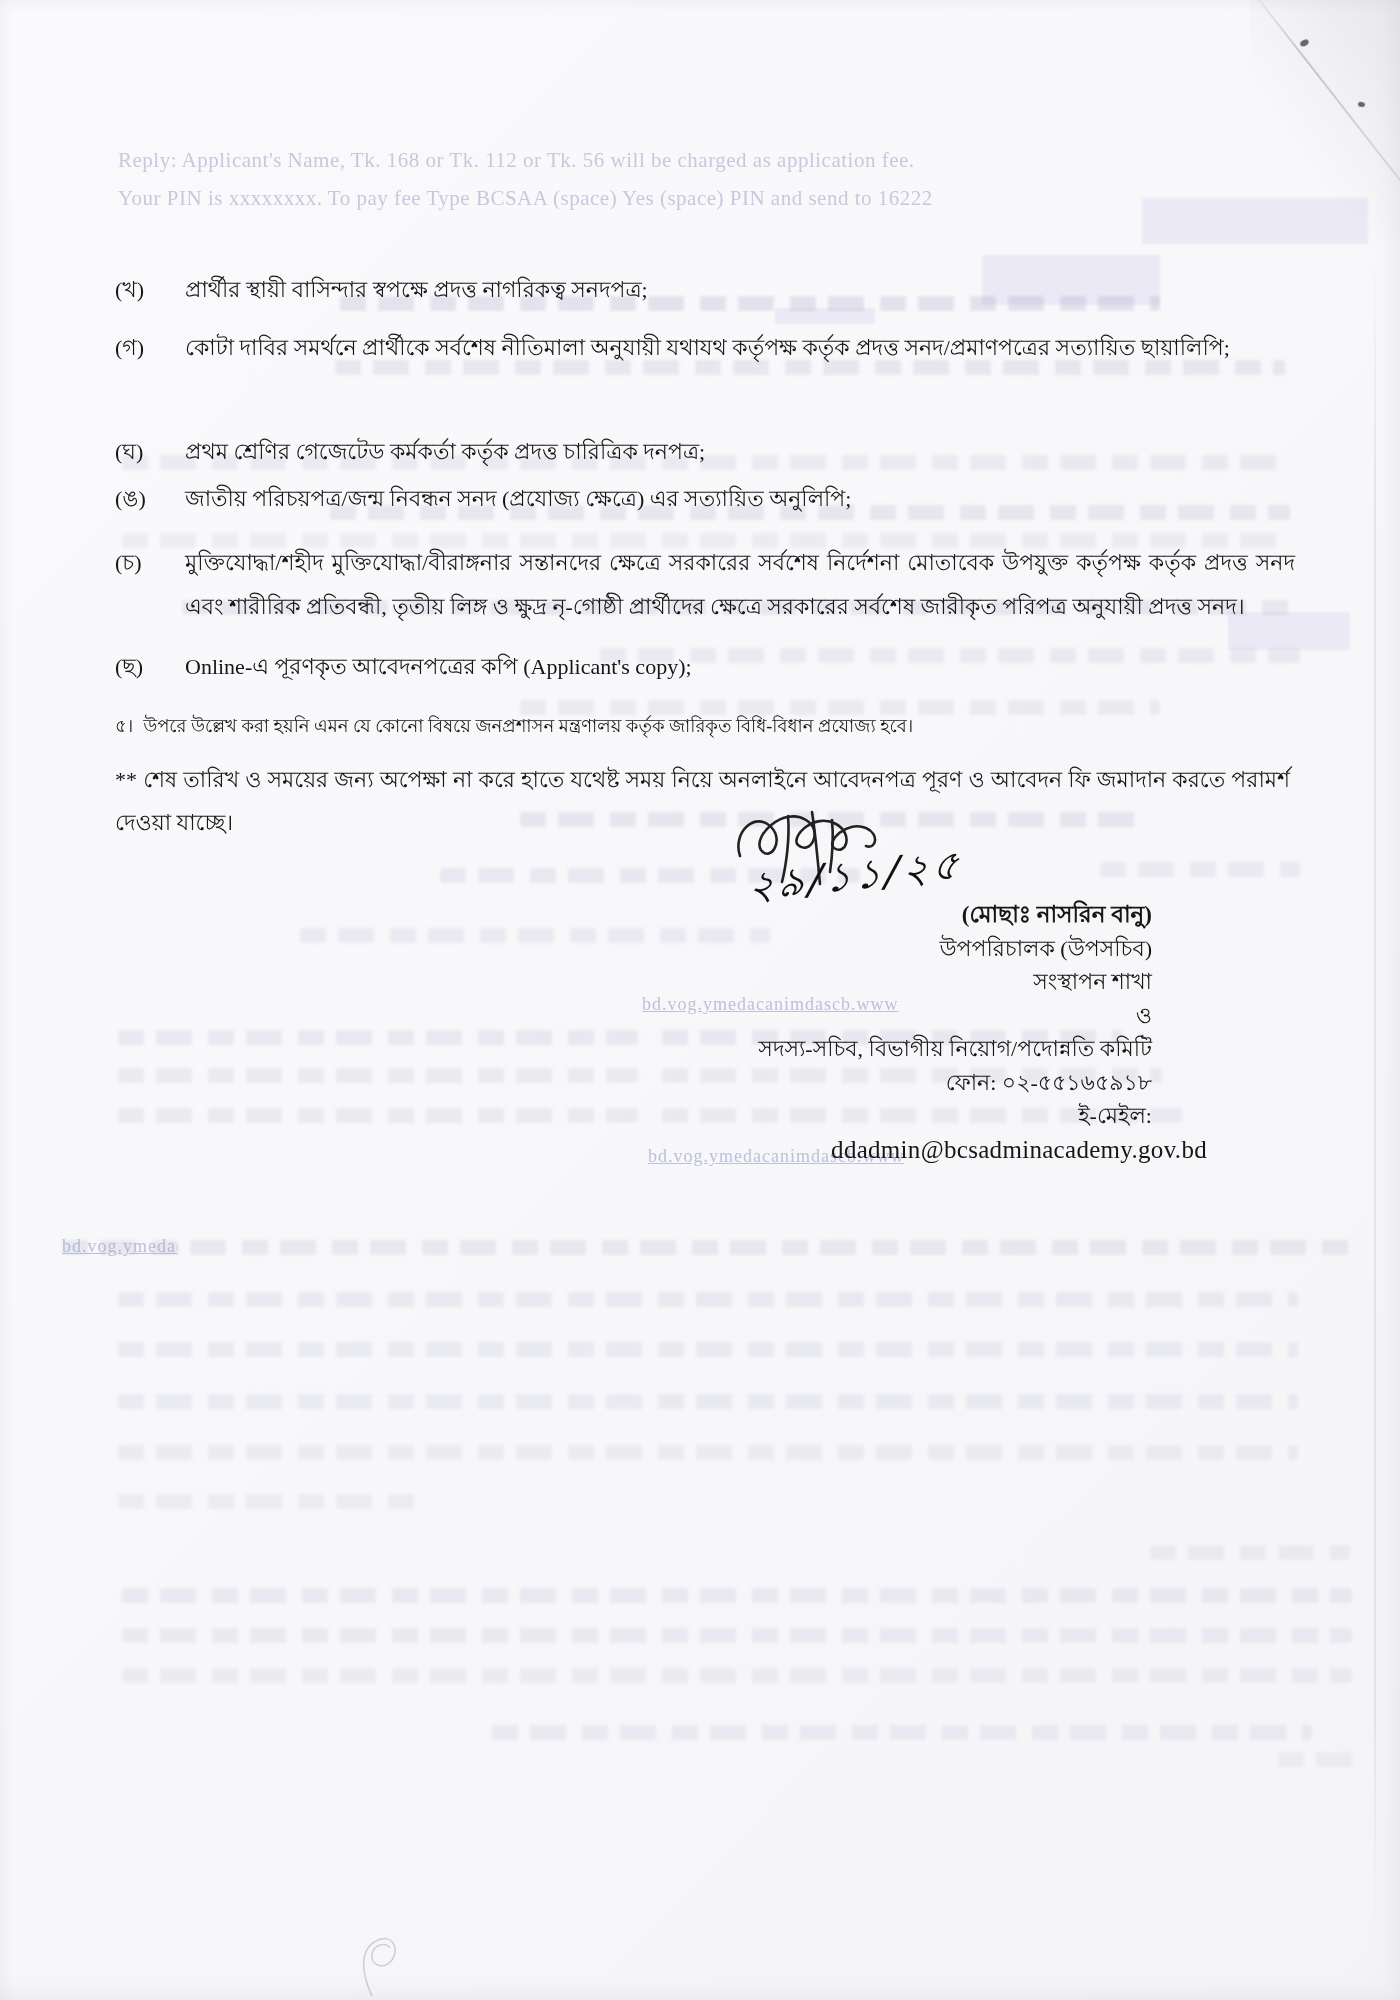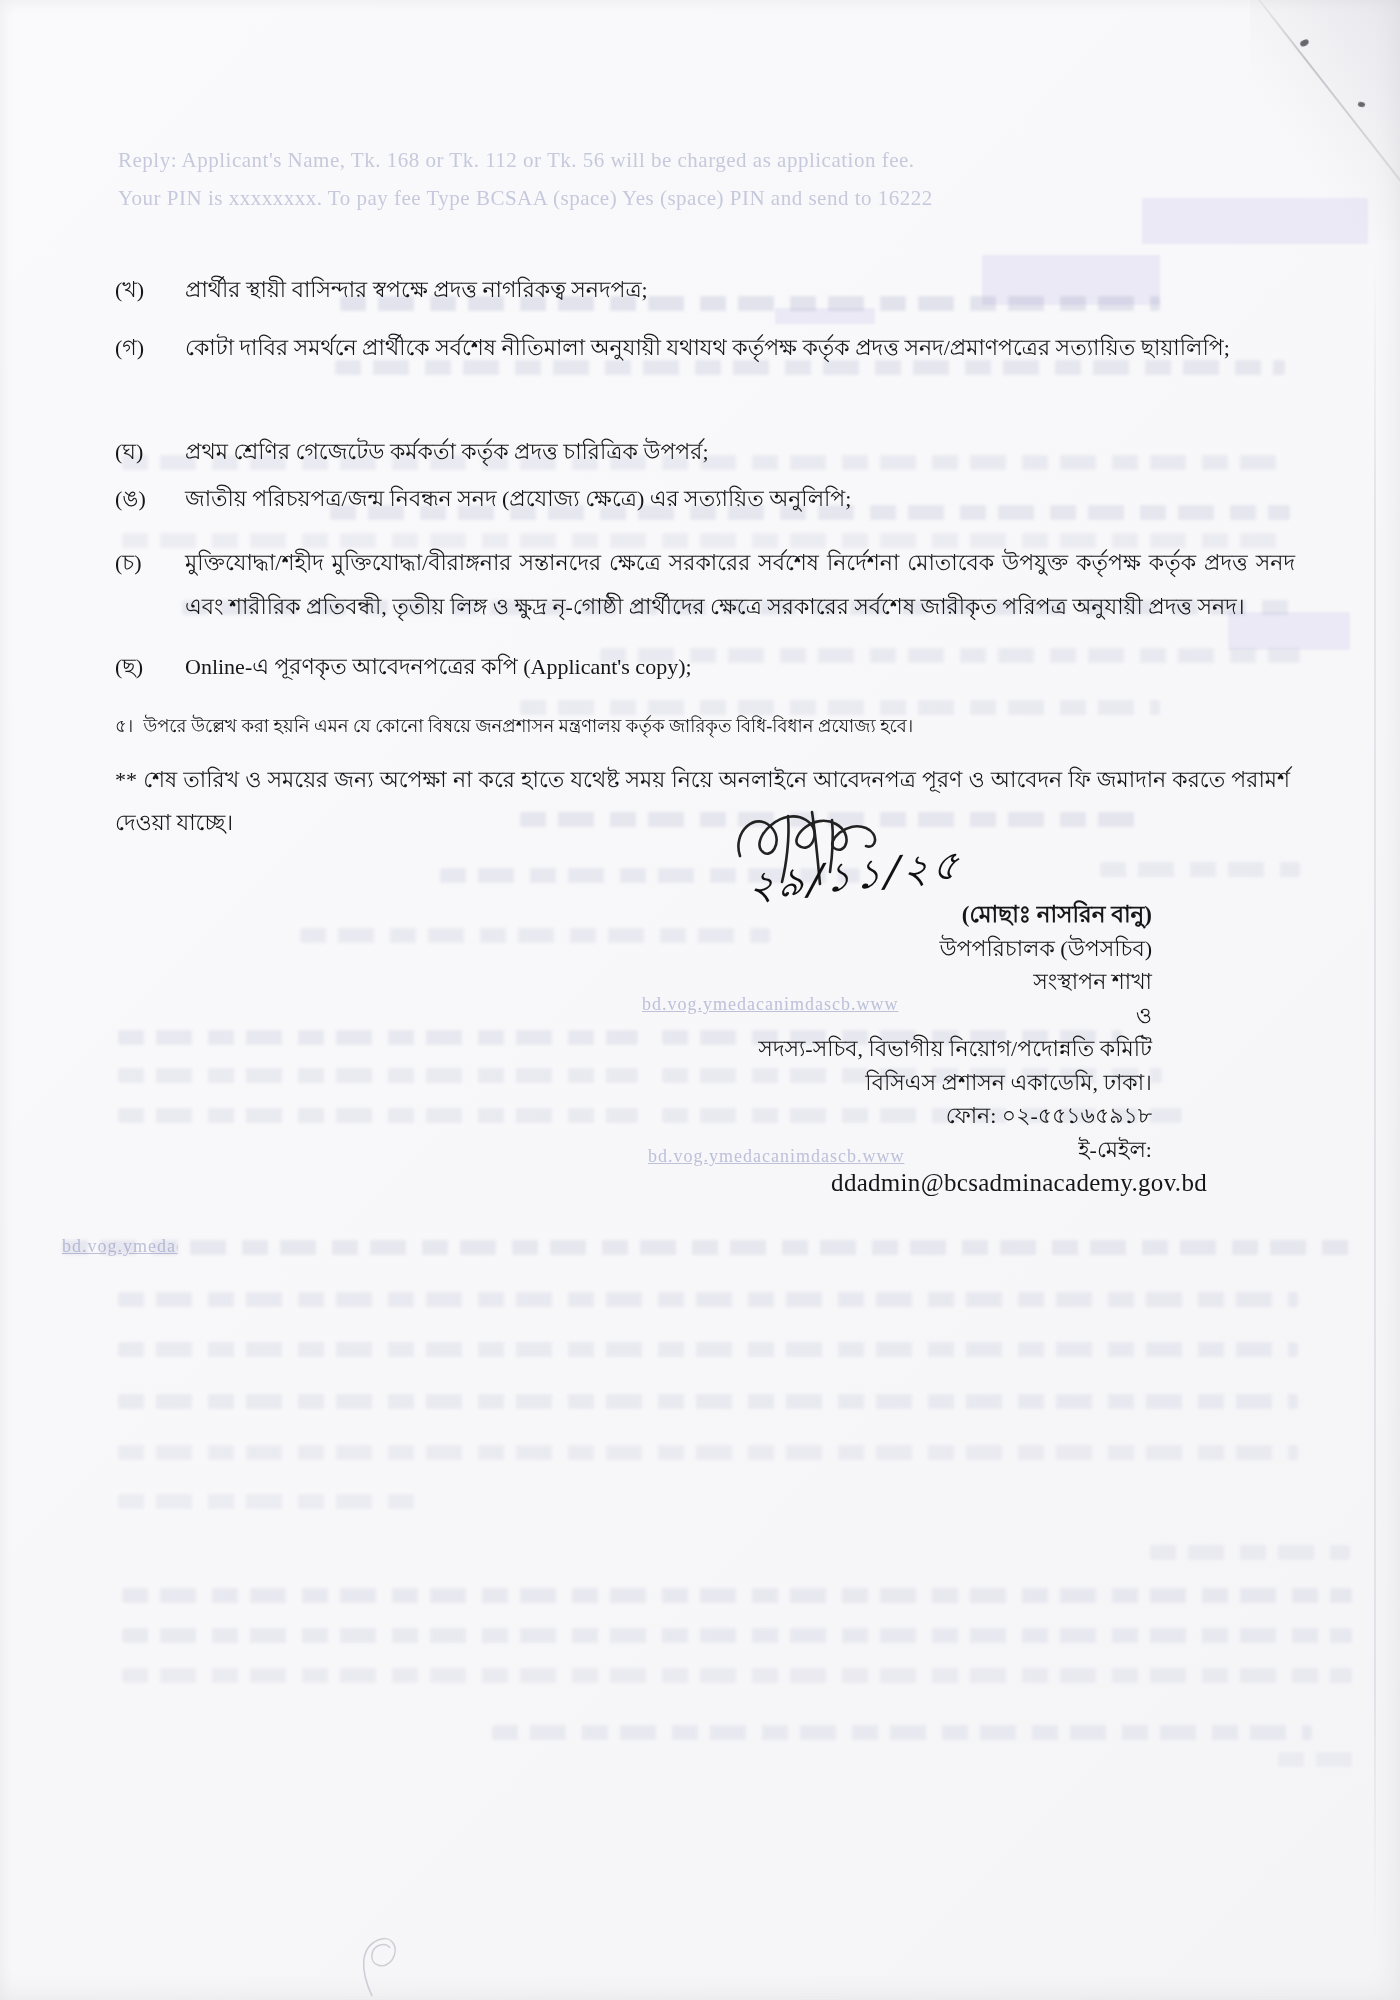--- a/index.html
+++ b/index.html
@@ -110,21 +110,21 @@
   <div class="item" style="top:268px;">
     <span class="lbl">(খ)</span>
     <span class="txt">প্রার্থীর স্থায়ী বাসিন্দার স্বপক্ষে প্রদত্ত নাগরিকত্ব সনদপত্র;</span>
   </div>
   <div class="item" style="top:326px;">
     <span class="lbl">(গ)</span>
     <span class="txt">কোটা দাবির সমর্থনে প্রার্থীকে সর্বশেষ নীতিমালা অনুযায়ী যথাযথ কর্তৃপক্ষ কর্তৃক প্রদত্ত সনদ/প্রমাণপত্রের সত্যায়িত ছায়ালিপি;</span>
   </div>
   <div class="item" style="top:430px;">
     <span class="lbl">(ঘ)</span>
-    <span class="txt">প্রথম শ্রেণির গেজেটেড কর্মকর্তা কর্তৃক প্রদত্ত চারিত্রিক উপপর্র;</span>
+    <span class="txt">প্রথম শ্রেণির গেজেটেড কর্মকর্তা কর্তৃক প্রদত্ত চারিত্রিক দনপত্র;</span>
   </div>
   <div class="item" style="top:477px;">
     <span class="lbl">(ঙ)</span>
     <span class="txt">জাতীয় পরিচয়পত্র/জন্ম নিবন্ধন সনদ (প্রযোজ্য ক্ষেত্রে) এর সত্যায়িত অনুলিপি;</span>
   </div>
   <div class="item" style="top:541px;">
     <span class="lbl">(চ)</span>
     <span class="txt">মুক্তিযোদ্ধা/শহীদ মুক্তিযোদ্ধা/বীরাঙ্গনার সন্তানদের ক্ষেত্রে সরকারের সর্বশেষ নির্দেশনা মোতাবেক উপযুক্ত কর্তৃপক্ষ কর্তৃক প্রদত্ত সনদ এবং শারীরিক প্রতিবন্ধী, তৃতীয় লিঙ্গ ও ক্ষুদ্র নৃ-গোষ্ঠী প্রার্থীদের ক্ষেত্রে সরকারের সর্বশেষ জারীকৃত পরিপত্র অনুযায়ী প্রদত্ত সনদ।</span>
   </div>
   <div class="item" style="top:645px;">
@@ -148,21 +148,20 @@
   </svg>
 
   <div class="hand-date">২৯/১১/২৫</div>
 
   <div class="sigblock">
     <div class="line name">(মোছাঃ নাসরিন বানু)</div>
     <div class="line">উপপরিচালক (উপসচিব)</div>
     <div class="line">সংস্থাপন শাখা</div>
     <div class="line">ও</div>
     <div class="line">সদস্য-সচিব, বিভাগীয় নিয়োগ/পদোন্নতি কমিটি</div>
-    <div class="line">বিসিএস প্রশাসন একাডেমি, ঢাকা।</div>
     <div class="line">ফোন: ০২-৫৫১৬৫৯১৮</div>
     <div class="line">ই-মেইল:</div>
     <div class="line email">ddadmin@bcsadminacademy.gov.bd</div>
   </div>
 
   <div class="corner-shade"></div>
   <div class="crease"></div>
   <div class="speck" style="left:1300px;top:40px;width:9px;height:6px;transform:rotate(-22deg);"></div>
   <div class="speck" style="left:1358px;top:102px;width:7px;height:5px;transform:rotate(15deg);"></div>
   <div class="edge-line"></div>

